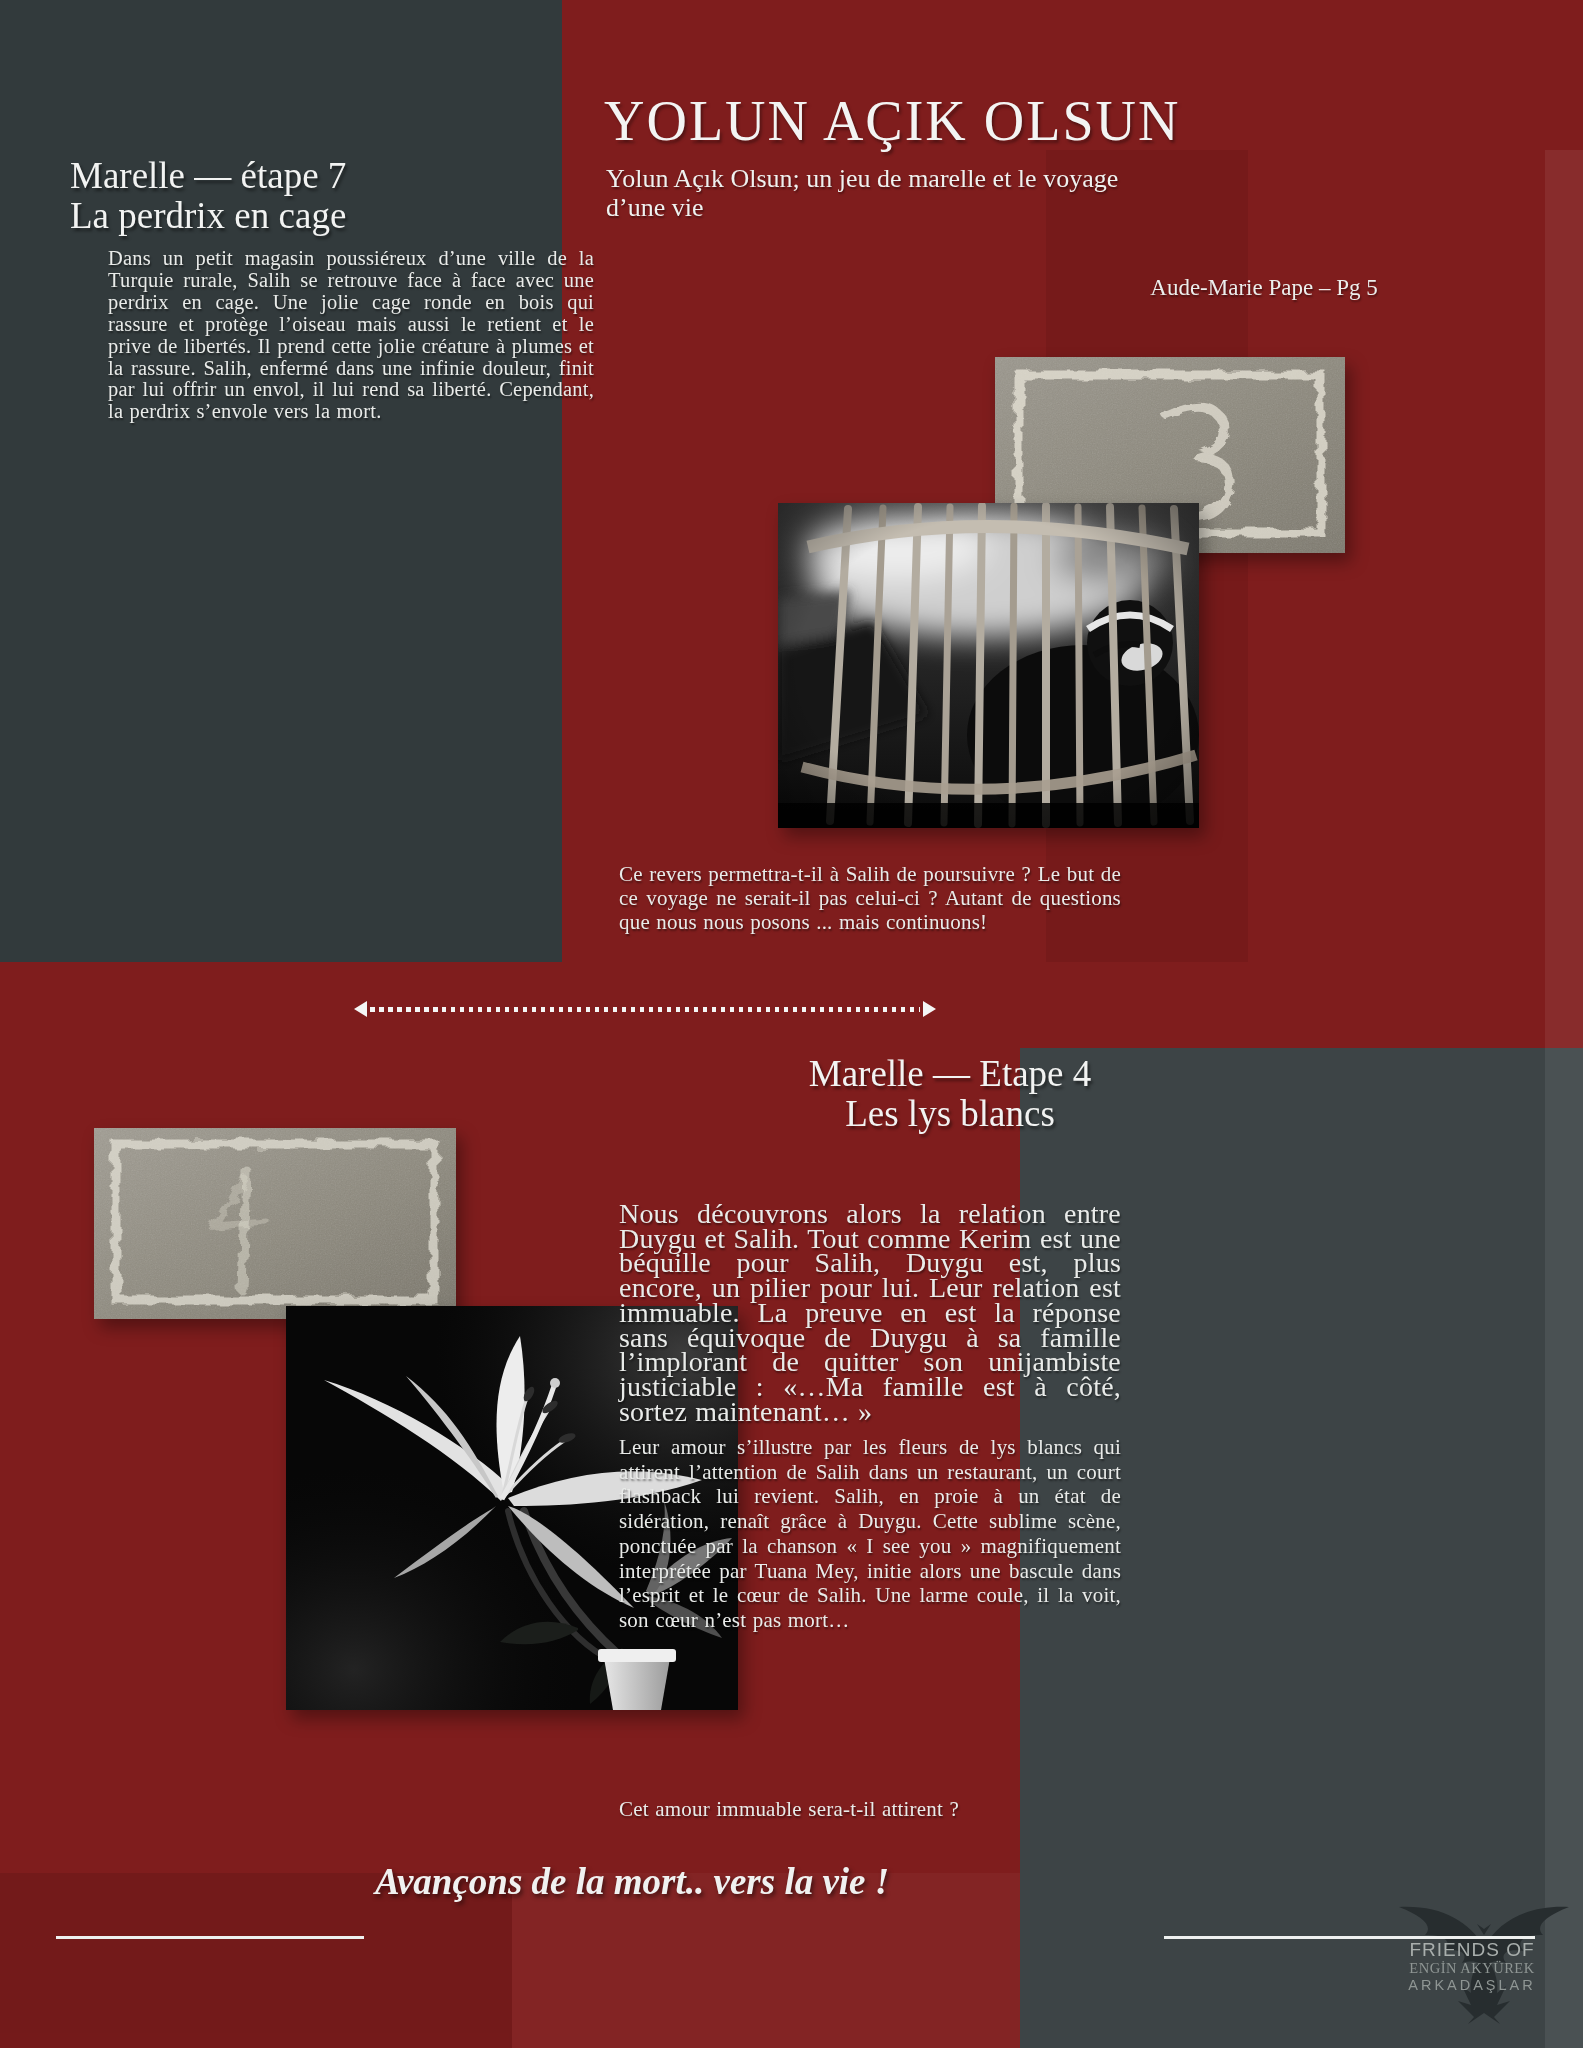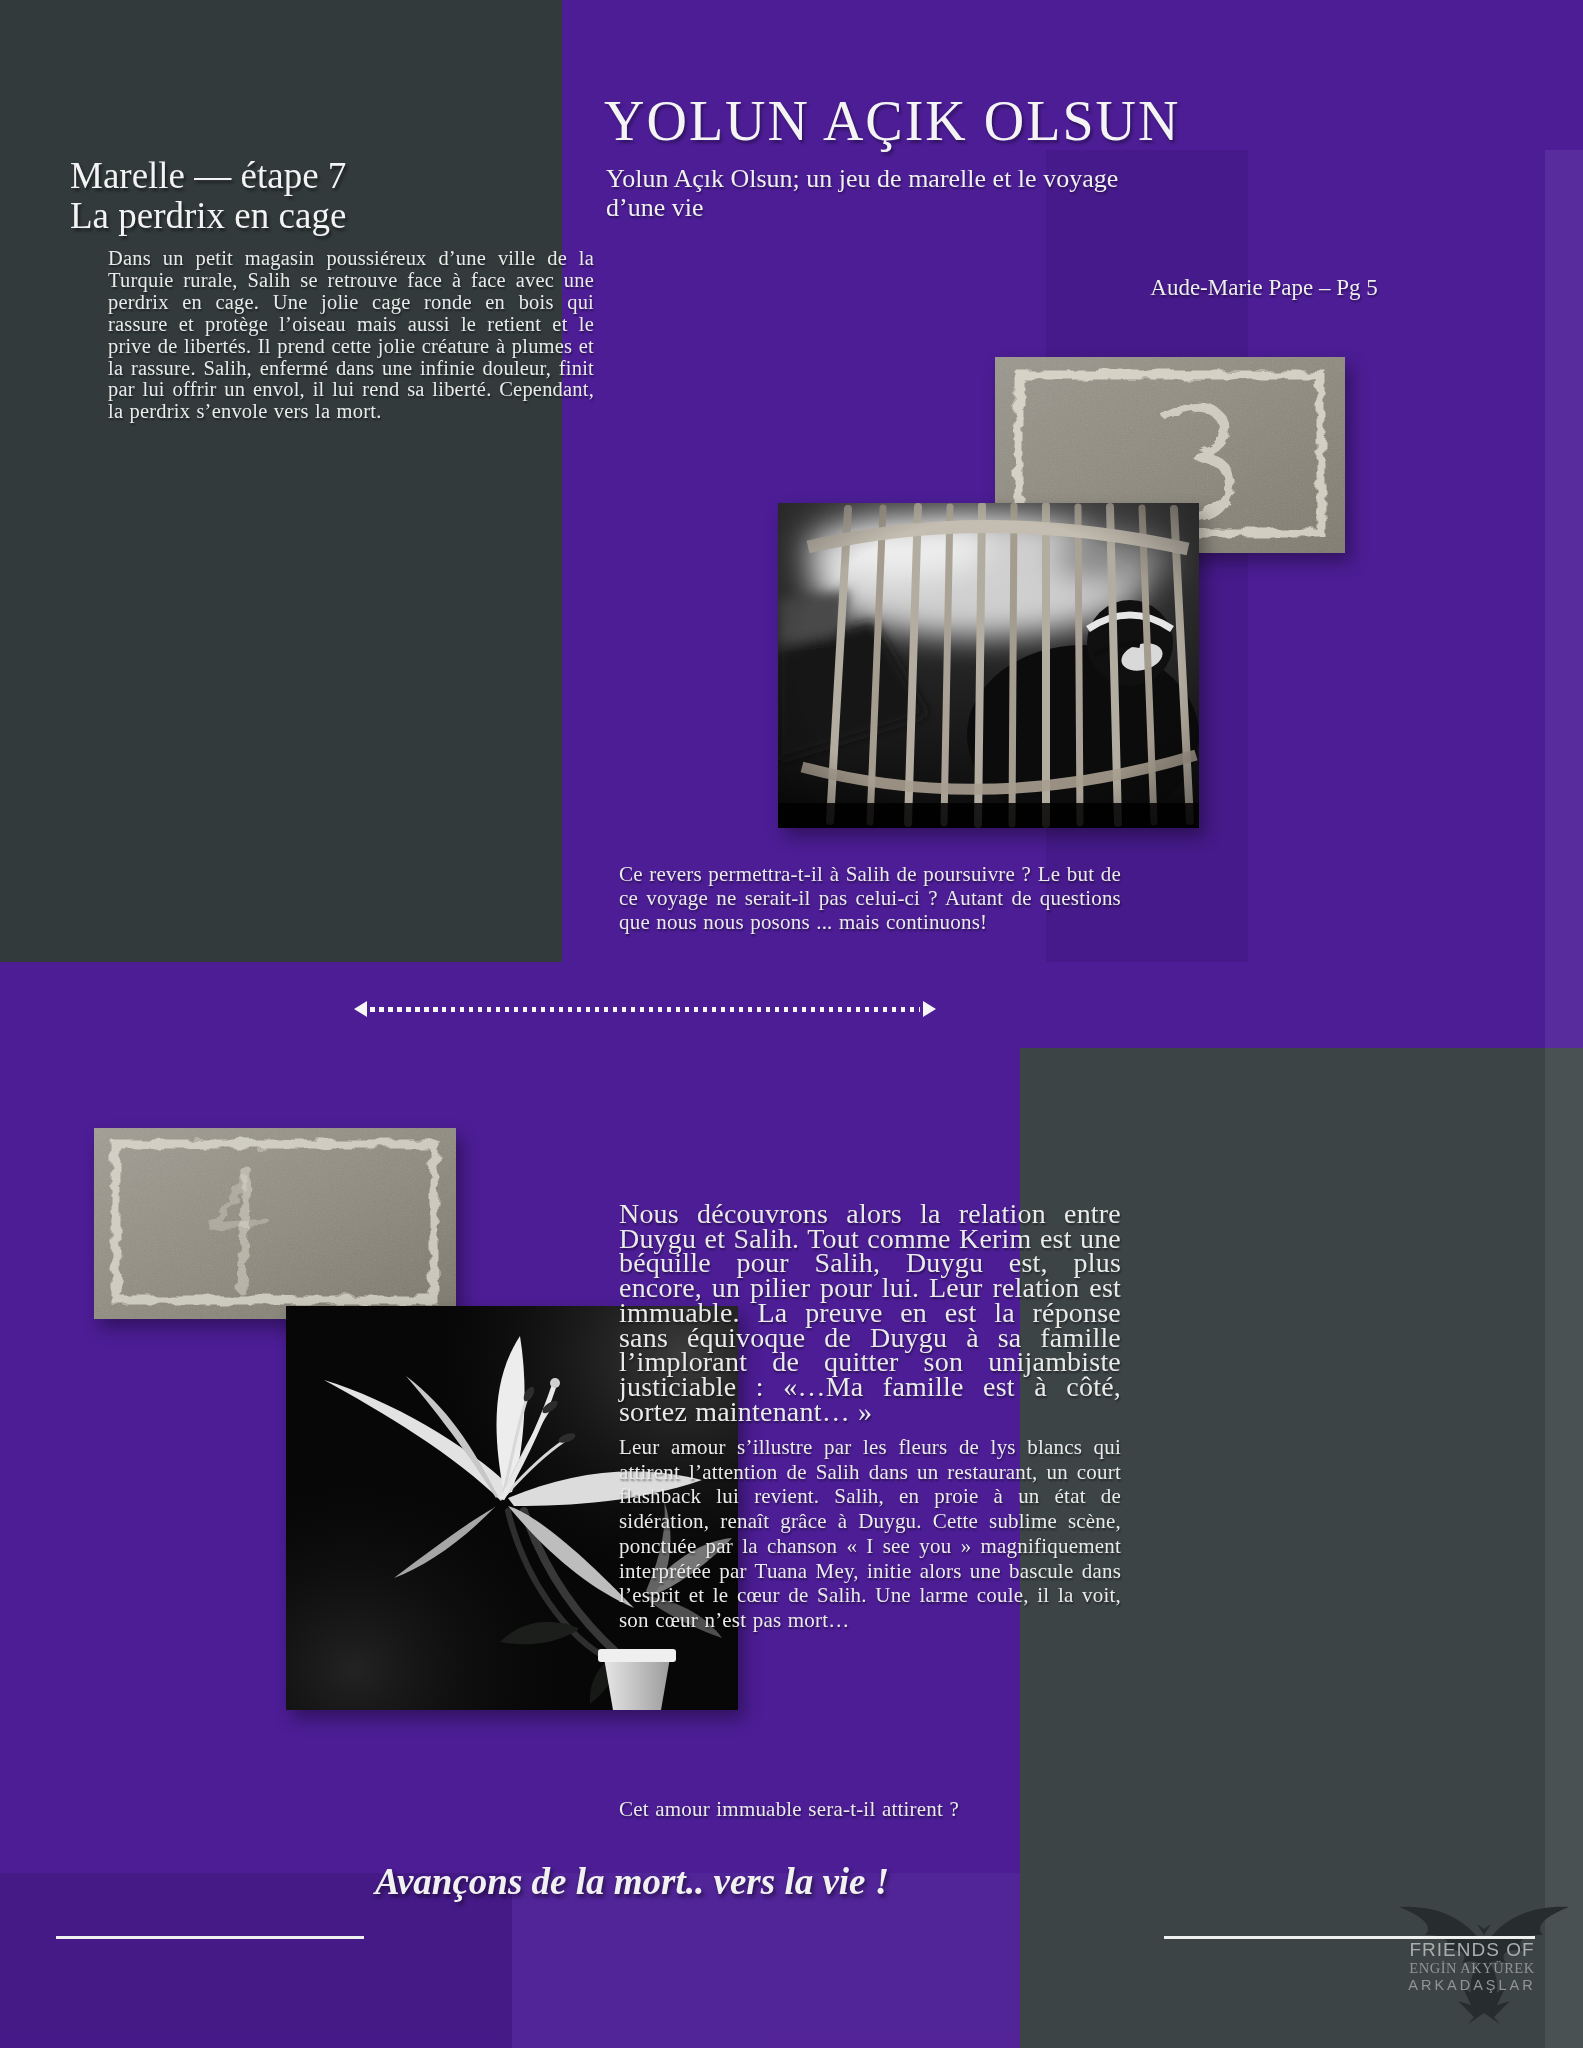--- a/index.html
+++ b/index.html
@@ -1,18 +1,18 @@
 <!DOCTYPE html>
 <html><head>
 <meta charset="utf-8">
 <style>
   html,body{margin:0;padding:0;background:#2b2f30;}
   .page{
     position:relative;width:1583px;height:2048px;overflow:hidden;
-    background:#4c1d95;
+    background:#7f1d1d;
     font-family:"Liberation Serif","DejaVu Serif",serif;
     color:#eceeec;
   }
   .abs{position:absolute;}
   
   .patch{position:absolute;}
   .p-topleft{left:0;top:0;width:562px;height:962px;background:#323a3c;}
   .p-band{left:1046px;top:150px;width:202px;height:812px;background:rgba(0,0,0,0.07);}
   .p-right{left:1020px;top:1048px;width:563px;height:1000px;background:#3d4446;}
   .p-botleft{left:0;top:1873px;width:512px;height:175px;background:rgba(0,0,0,0.09);}
@@ -183,20 +183,24 @@
   </div>
 
   <p class="abs body-par paraMid">Ce revers permettra-t-il à Salih de poursuivre ? Le but de ce voyage ne serait-il pas celui-ci ? Autant de questions que nous nous posons ... mais continuons!</p>
 
   <div class="abs divider">
     <span class="arr arr-l"></span>
     <span class="dots"></span>
     <span class="arr arr-r"></span>
   </div>
 
+  <div class="abs headR">
+    <div>Marelle — Etape 4</div>
+    <div>Les lys blancs</div>
+  </div>
 
   <div class="photo ph-sand4">
     <svg viewBox="0 0 362 191" preserveAspectRatio="none">
       <defs>
         <linearGradient id="sg4" x1="0" y1="0" x2="1" y2="1">
           <stop offset="0" stop-color="#a09c92"></stop>
             <stop offset="0.55" stop-color="#8d897d"></stop>
             <stop offset="1" stop-color="#79756a"></stop>
         </linearGradient>
         <filter id="sn4">

